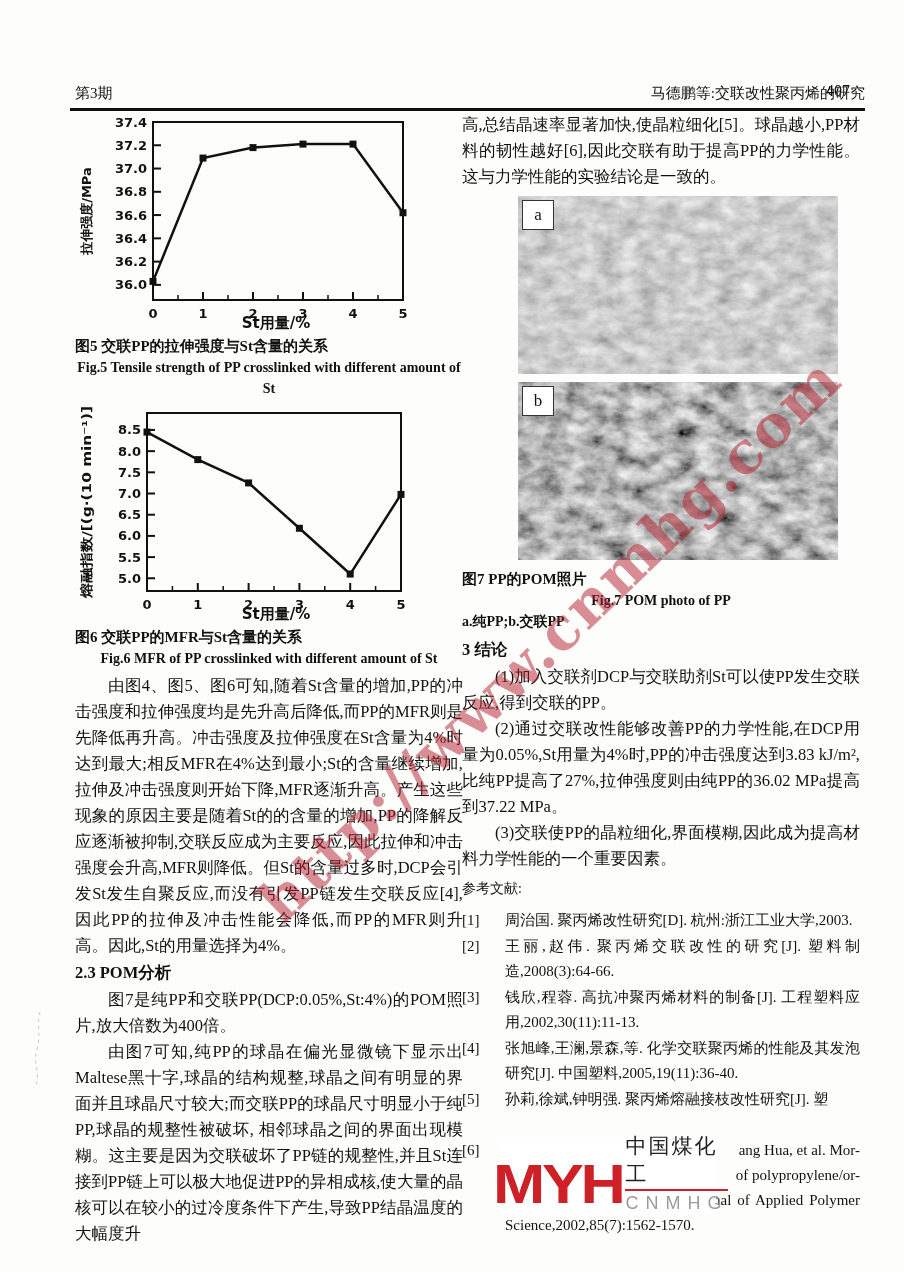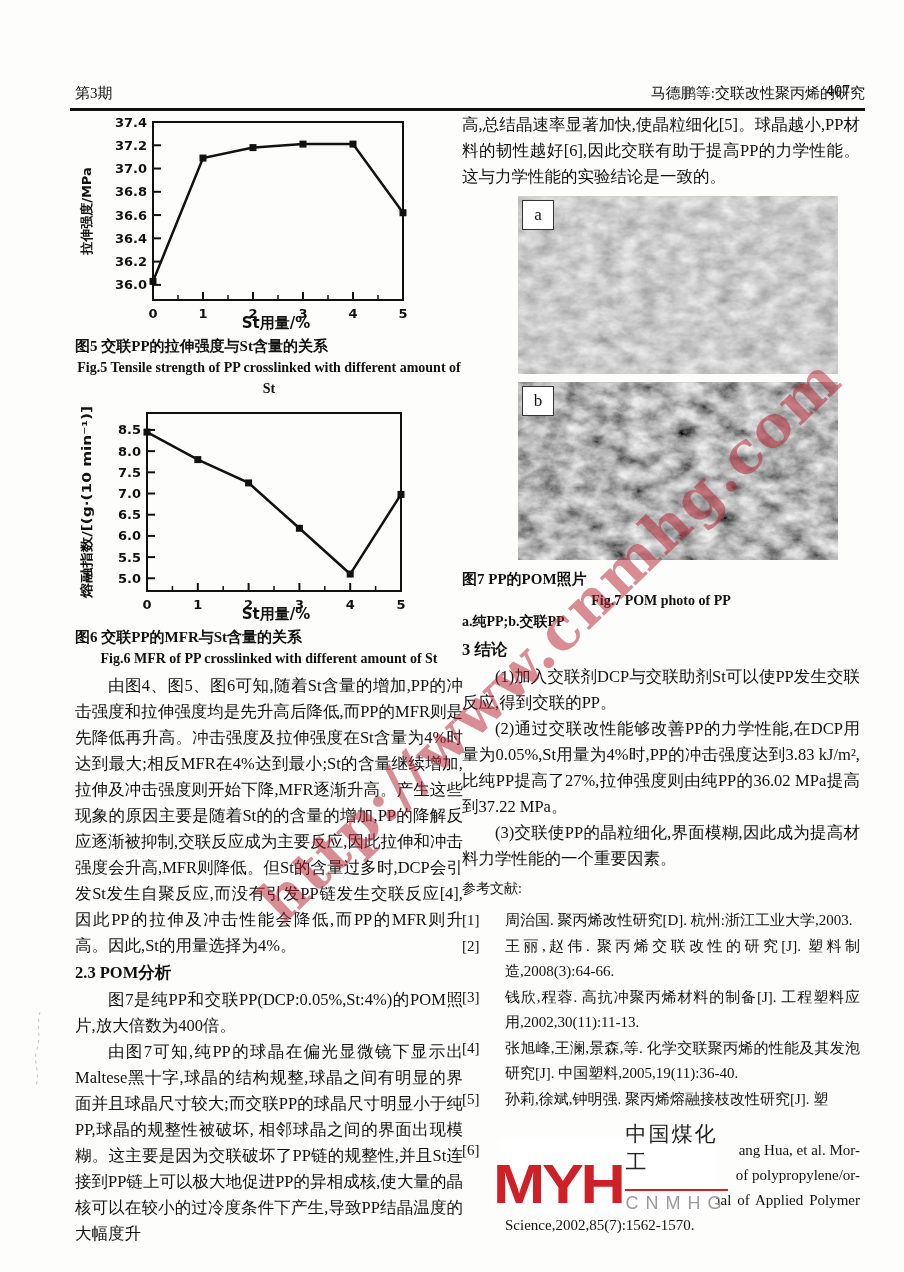--- a/index.html
+++ b/index.html
@@ -40,21 +40,21 @@
   .frag-right{display:block;text-align:right;}
   
   .wm-url{position:absolute;left:150px;top:606px;width:800px;text-align:center;
           transform:rotate(-44deg);transform-origin:50% 50%;
           font:bold 58px "DejaVu Serif",serif;letter-spacing:2px;color:#b41e2d;opacity:0.5;
           pointer-events:none;z-index:30;}
   .wm-logo{position:absolute;left:500px;top:1138px;width:216px;height:76px;background:#fff;z-index:20;
            display:flex;align-items:flex-end;}
   .wm-logo .mark{font:900 56px "Liberation Sans",sans-serif;color:#cd2027;transform:scaleX(1.12);
                  letter-spacing:-3px;margin-right:10px;line-height:60px;}
-  .wm-logo .cn{font-size:21px;color:#222;letter-spacing:2px;border-bottom:2px solid #cd2027;padding-bottom:13px;}
+  .wm-logo .cn{font-size:21px;color:#222;letter-spacing:2px;border-bottom:2px solid #cd2027;padding-bottom:1px;}
   .wm-logo .en{font:18px "Liberation Sans",sans-serif;color:#9b9b9b;letter-spacing:7px;margin-top:2px;}
   .margin-scribble{position:absolute;left:26px;top:1008px;opacity:.5;}
 </style>
 </head>
 <body>
 
 <div class="page">
 
   <div class="hdr">
     <span class="issue">第3期</span>

